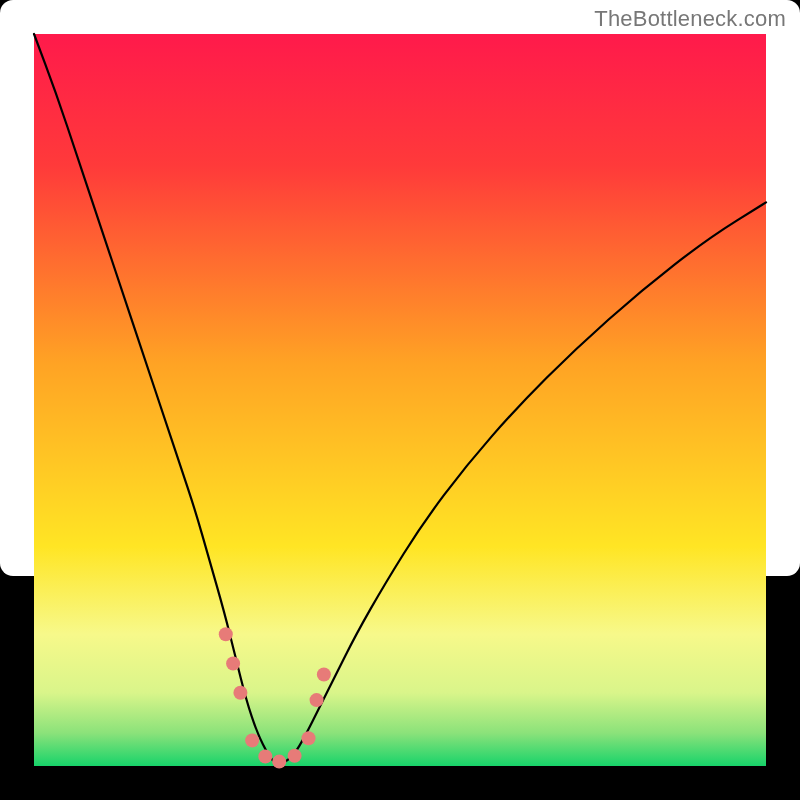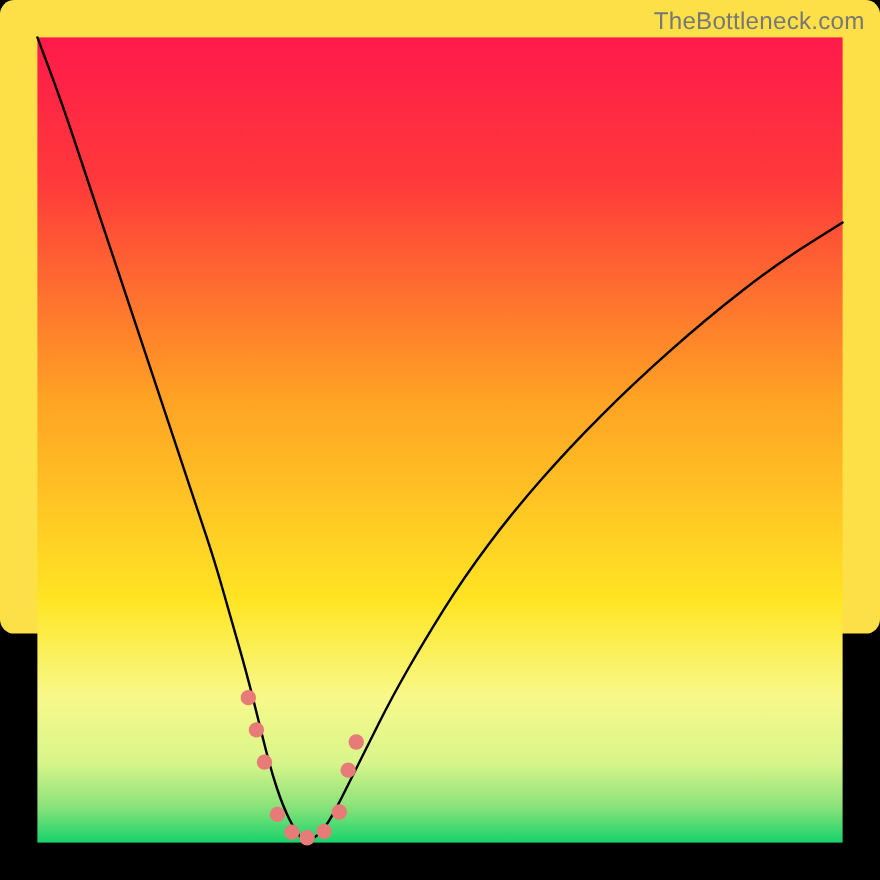--- a/index.html
+++ b/index.html
@@ -8,21 +8,21 @@
     width: 800px;
     height: 800px;
     background: #000;
     overflow: hidden;
     font-family: Arial, Helvetica, sans-serif;
   }
   .stage {
     position: relative;
     width: 800px;
     height: 576px;
-    background: #fde047;
+    background: #ffffff;
     border-radius: 13px;
   }
   .watermark {
     position: absolute;
     top: 6px;
     right: 14px;
     color: #777;
     font-size: 22px;
     font-weight: 400;
     letter-spacing: 0.2px;

